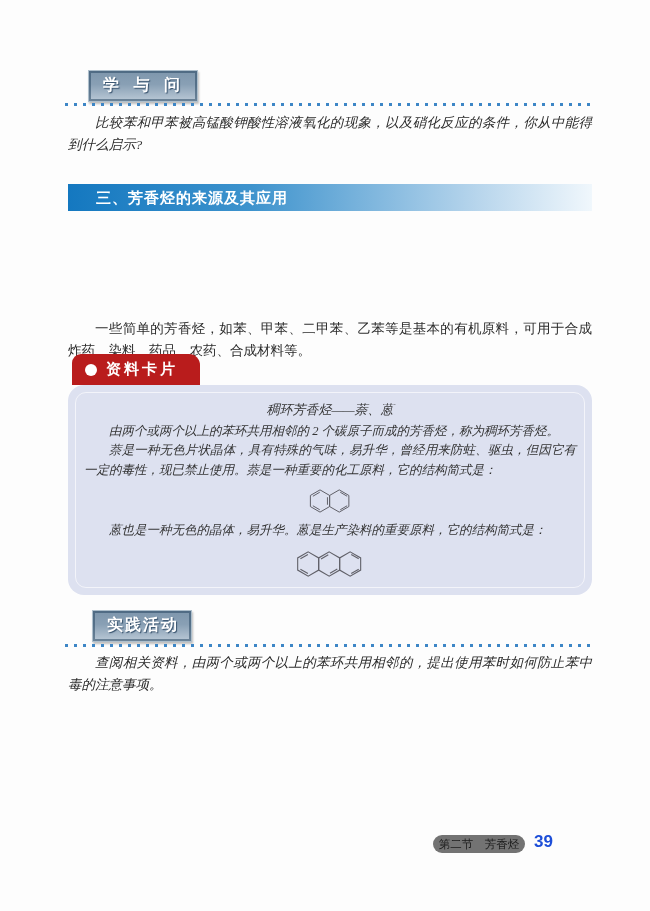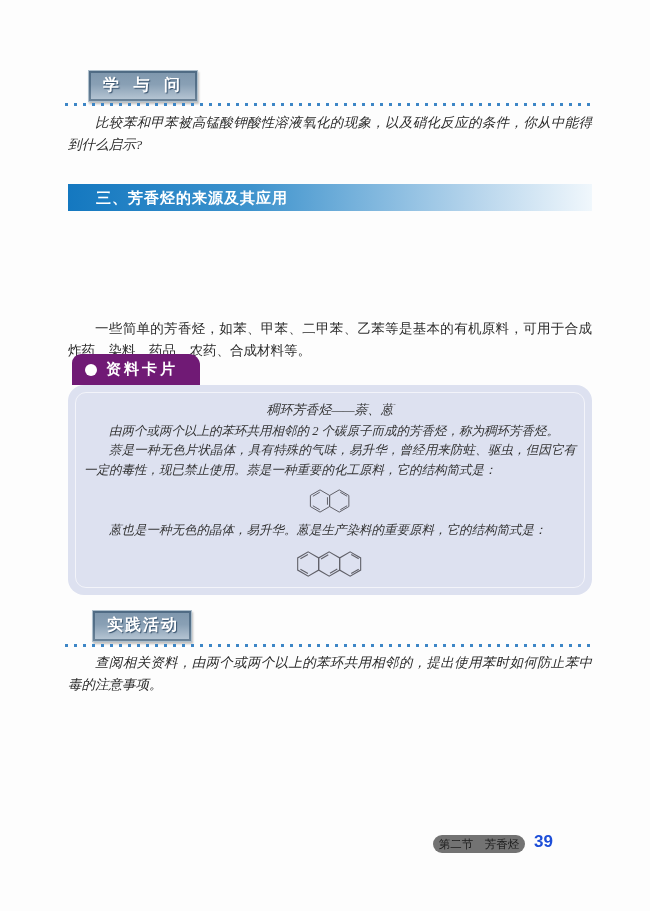--- a/index.html
+++ b/index.html
@@ -50,21 +50,21 @@
     color:#ffffff;font-weight:bold;font-size:15px;line-height:27px;
     padding-left:28px;box-sizing:border-box;letter-spacing:1px;
     font-family:"Liberation Sans","DejaVu Sans",sans-serif;
   }
 
   
   .cardtab{
     position:absolute;left:72px;top:354px;height:31px;
     display:flex;align-items:center;gap:9px;
     padding:0 22px 0 13px;
-    background:#701a75;border-radius:9px 11px 0 0;
+    background:#b91c1c;border-radius:9px 11px 0 0;
     color:#fff;font-weight:bold;font-size:15px;letter-spacing:3px;
     font-family:"Liberation Sans","DejaVu Sans",sans-serif;
   }
   .tabdot{width:12px;height:12px;border-radius:50%;background:#ffffff;flex:0 0 auto;}
   .card{
     position:absolute;left:68px;top:385px;width:524px;height:210px;
     background:#dde1f0;border-radius:16px;
   }
   .card-inner{
     position:absolute;left:7px;top:7px;right:7px;bottom:7px;

